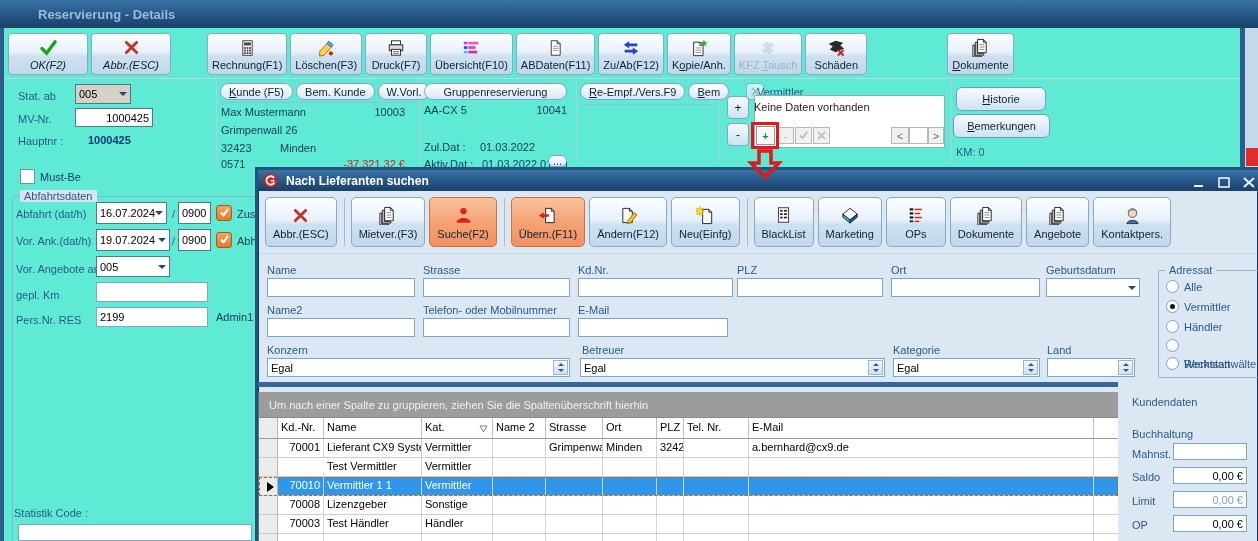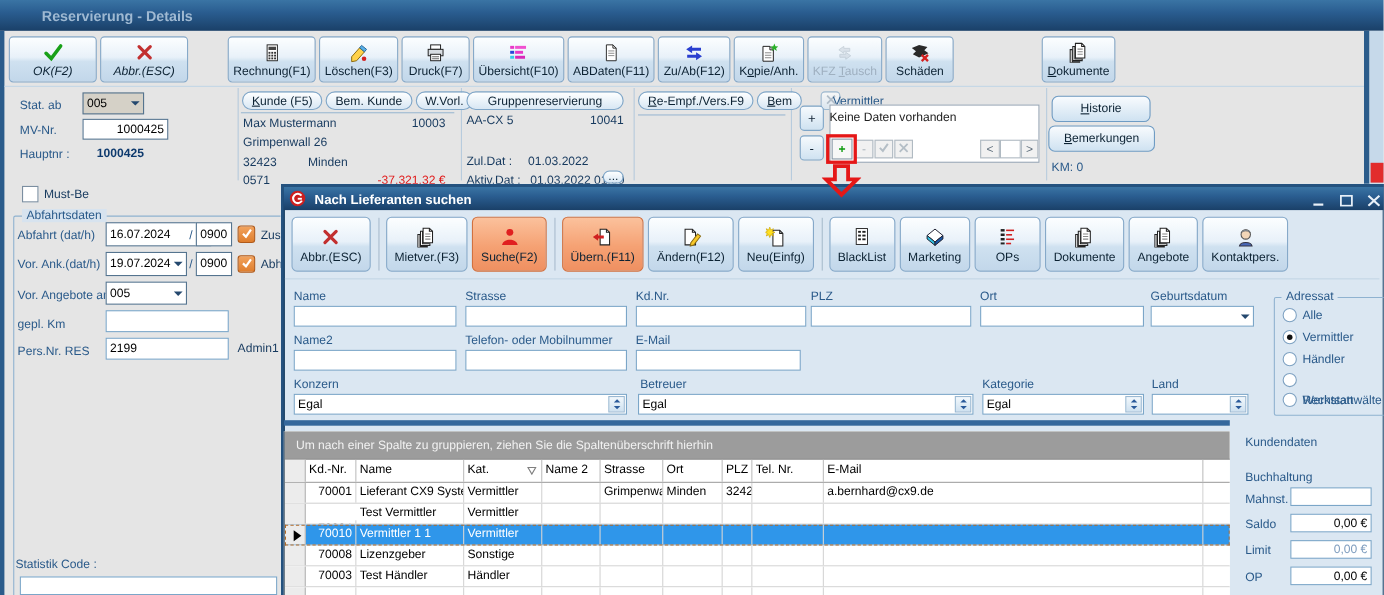--- a/index.html
+++ b/index.html
@@ -1,18 +1,18 @@
 <!DOCTYPE html>
 <html><head>
 <meta charset="utf-8">
 <style>
   * { box-sizing: border-box; margin: 0; padding: 0; }
   html,body { width:1258px; height:541px; }
   body { font-family:"Liberation Sans", sans-serif; font-size:11px; }
-  #canvas { position:relative; width:1258px; height:541px; overflow:hidden; background:#e5e5e5; }
+  #canvas { position:relative; width:1258px; height:541px; overflow:hidden; background:#5eead4; }
 
   
   .titlebar { position:absolute; background:linear-gradient(180deg,#3a74a4 0%,#2a5d90 40%,#1a4068 100%); }
   .titlebar-main { left:0; top:0; width:1258px; height:28px; }
   .title-main-text { position:absolute; left:38px; top:7px; font-size:13px; font-weight:bold; color:#9fb9d2; }
   .frame { position:absolute; background:#2b5c8b; }
 
   
   .toolbar { position:absolute; display:flex; align-items:stretch; }
   .win-btn { display:flex; flex-direction:column; align-items:center; justify-content:center; gap:1px;
@@ -352,21 +352,21 @@
     <div class="roundbtn" style="left:953px;top:114px;width:97px;height:24px" id="bemerkungen-button"><u>B</u>emerkungen</div>
     <span class="lbl" style="left:956px;top:146px">KM: 0</span>
 
     <span class="chk-plain" style="left:20px;top:169px"></span>
     <span class="lbl" style="left:40px;top:171px;color:#16395e">Must-Be</span>
 
     <div class="fs" style="left:12px;top:196px;width:250px;height:360px"></div>
     <span class="fs-legend" style="left:20px;top:190px">Abfahrtsdaten</span>
 
     <span class="lbl" style="left:16px;top:208px">Abfahrt (dat/h)</span>
-    <div class="tb dark" style="left:96px;top:202px;width:96px;height:22px">
+    <div class="tb dark" style="left:96px;top:202px;width:71px;height:22px">
       <span>16.07.2024</span>
         <i class="car"></i>
     </div>
     <span class="lbl" style="left:172px;top:208px">/</span>
     <div class="tb dark" style="left:178px;top:202px;width:33px;height:22px">
         <span>0900</span>
       </div>
     <span class="chk" style="left:216px;top:205px">
         <span><svg width="11" height="10" viewBox="0 0 12 11">
             <path d="M2 6l3 3 5-7" stroke="#fff" stroke-width="2.2" fill="none"></path>

